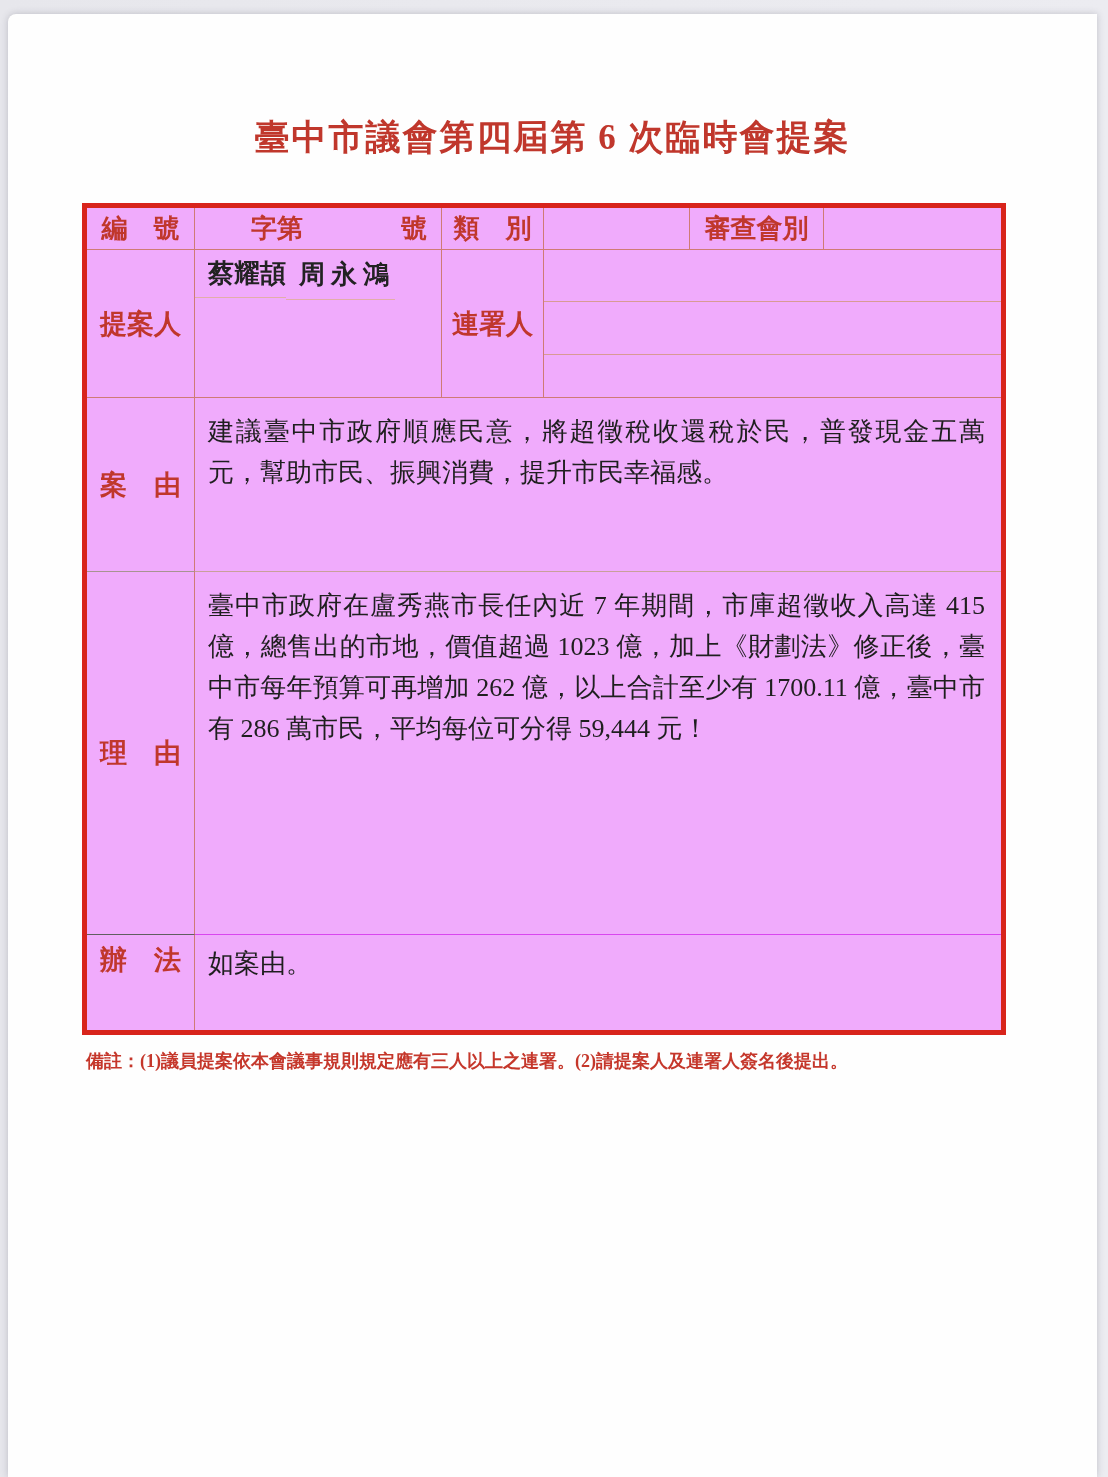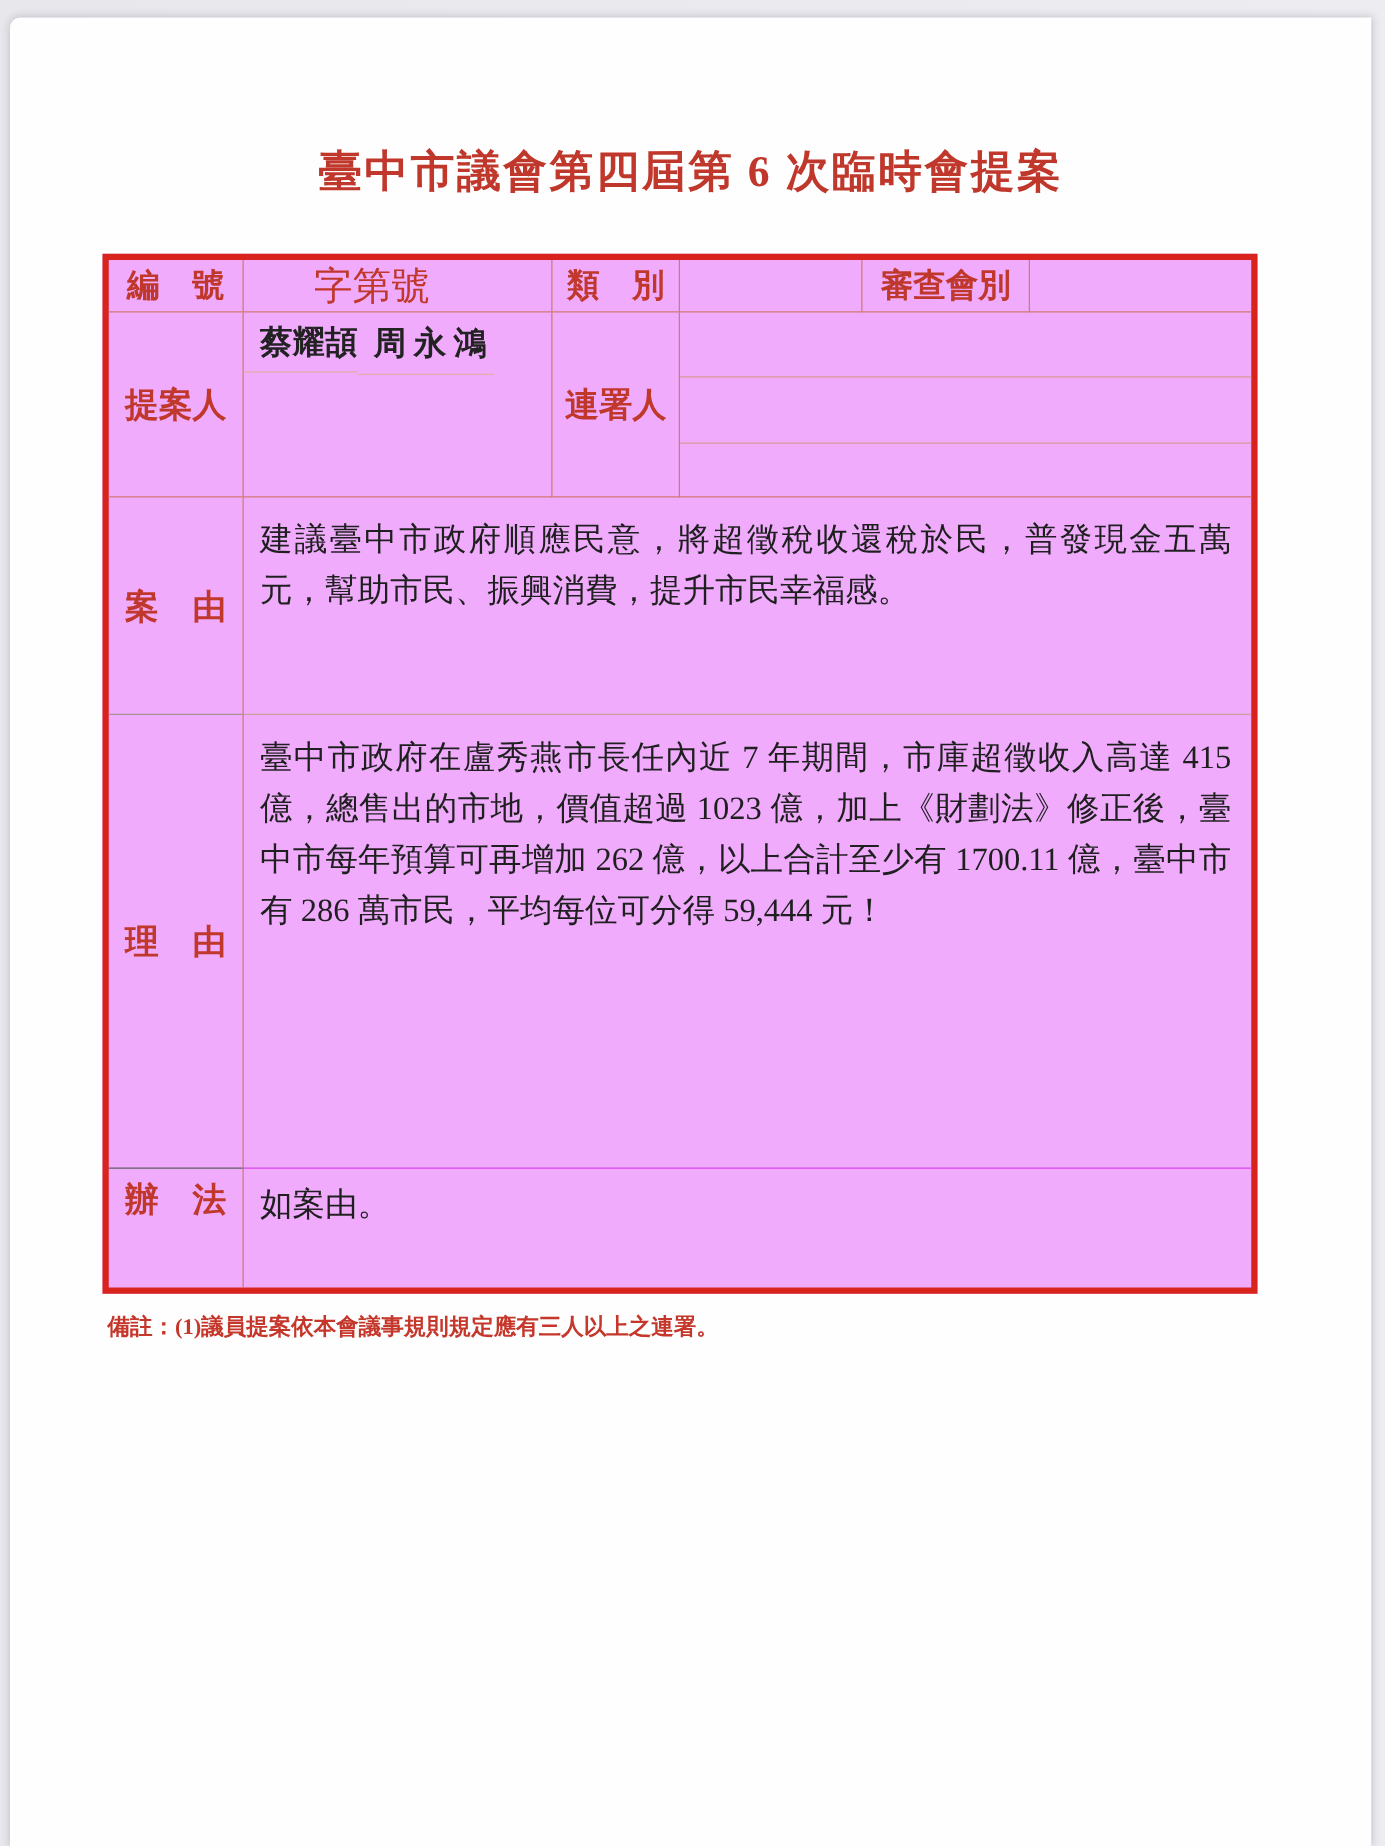--- a/index.html
+++ b/index.html
@@ -37,22 +37,22 @@
   .cell{box-sizing:border-box;position:relative;}
   .v{border-right:1px solid #cf7b74;}
   .hb{border-bottom:1px solid #cf7b74;}
   .red-label{
     color:#c0372c;font-weight:bold;font-size:27px;
     display:flex;align-items:center;
   }
   .center-lab{justify-content:center;}
   .hdr-lab{font-size:26px;}
   
-  .c-docno{display:flex;align-items:center;justify-content:flex-start;
-    padding:0 14px 0 56px;color:#c0372c;font-weight:normal;font-size:31px;}
+  .c-docno{display:flex;align-items:center;justify-content:space-between;
+    padding:0 14px 0 56px;color:#c0372c;font-weight:bold;font-size:26px;}
   
   .names-cell{display:flex;flex-direction:row;font-weight:bold;}
   .name-row{box-sizing:border-box;height:48px;display:flex;align-items:center;
     padding-left:13px;font-size:26px;color:#222;border-bottom:1px solid #e2aea8;}
   .name-row.r2{height:50px;letter-spacing:6px;}
   .name-row.r3{height:50px;border-bottom:none;flex:1;}
   .sig-cell{display:flex;flex-direction:column;}
   .sig-row{box-sizing:border-box;height:52px;border-bottom:1px solid #d89a93;}
   .sig-row.s2{height:53px;}
   .sig-row.s3{height:43px;border-bottom:none;flex:1;}
@@ -118,17 +118,18 @@
 
       <div class="cell v red-label center-lab toplab" style="grid-column:1;grid-row:5">辦　法</div>
       <div class="cell content" style="grid-column:2 / span 5;grid-row:5;padding-top:8px">如案由。</div>
 
     </div>
 
     <div class="notes">
       <span>備註：</span>
       <span class="items">
         <span>(1)議員提案依本會議事規則規定應有三人以上之連署。</span>
+        <span>(2)請提案人及連署人簽名後提出。</span>
       </span>
     </div>
 
   </div>
 </div>
 
 </body></html>

